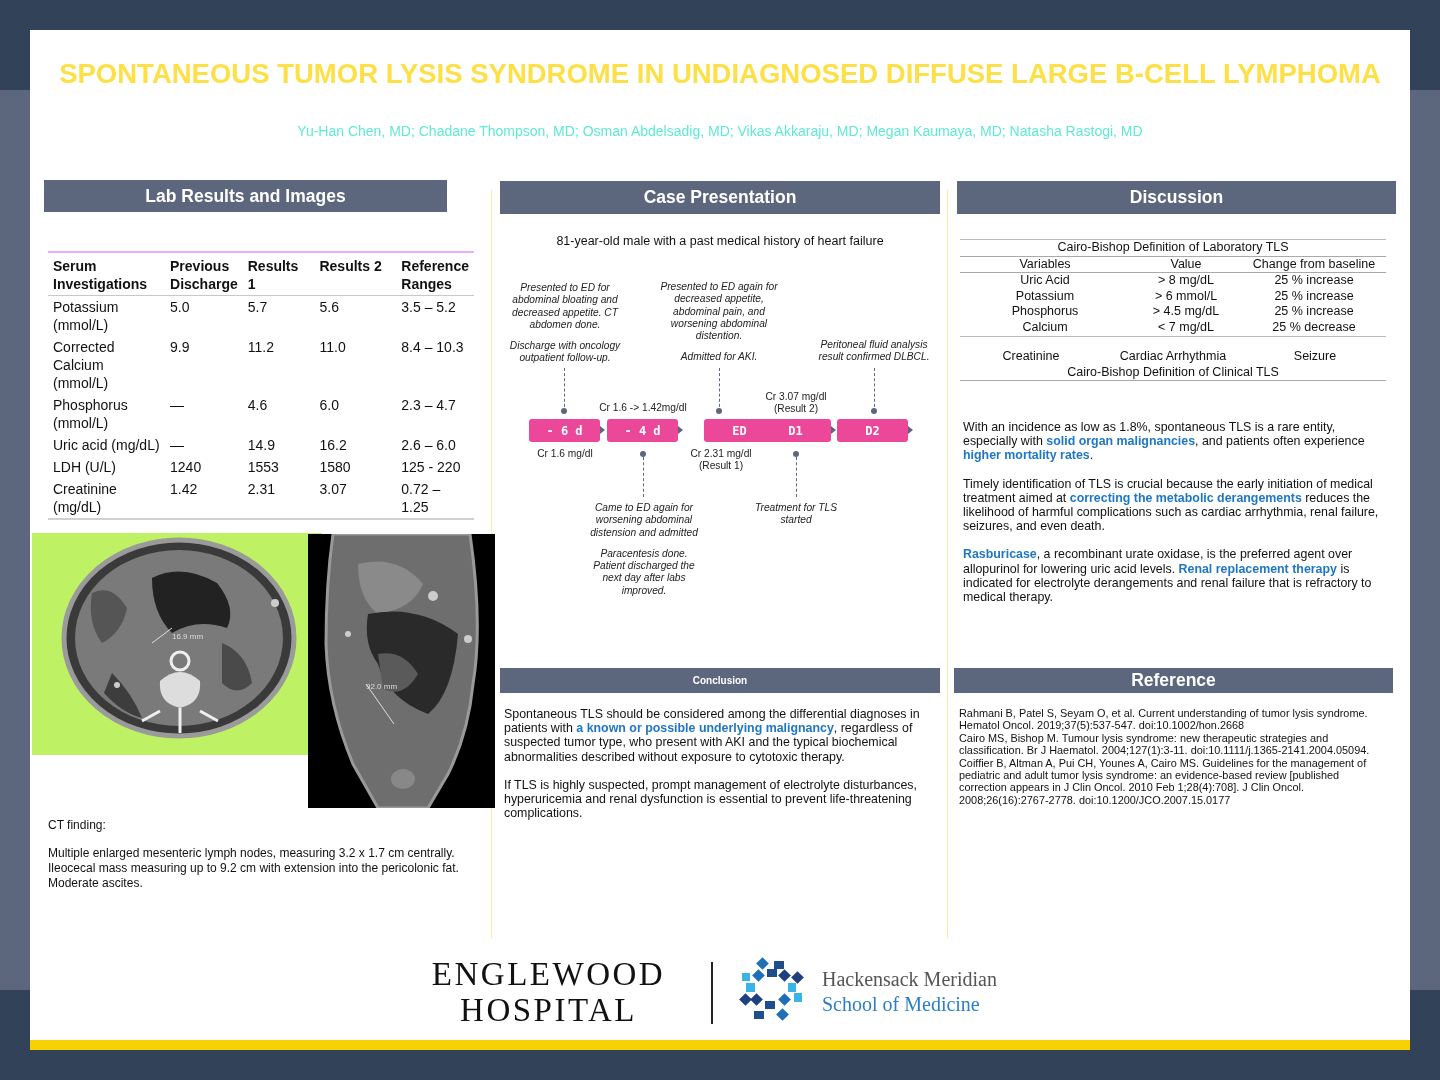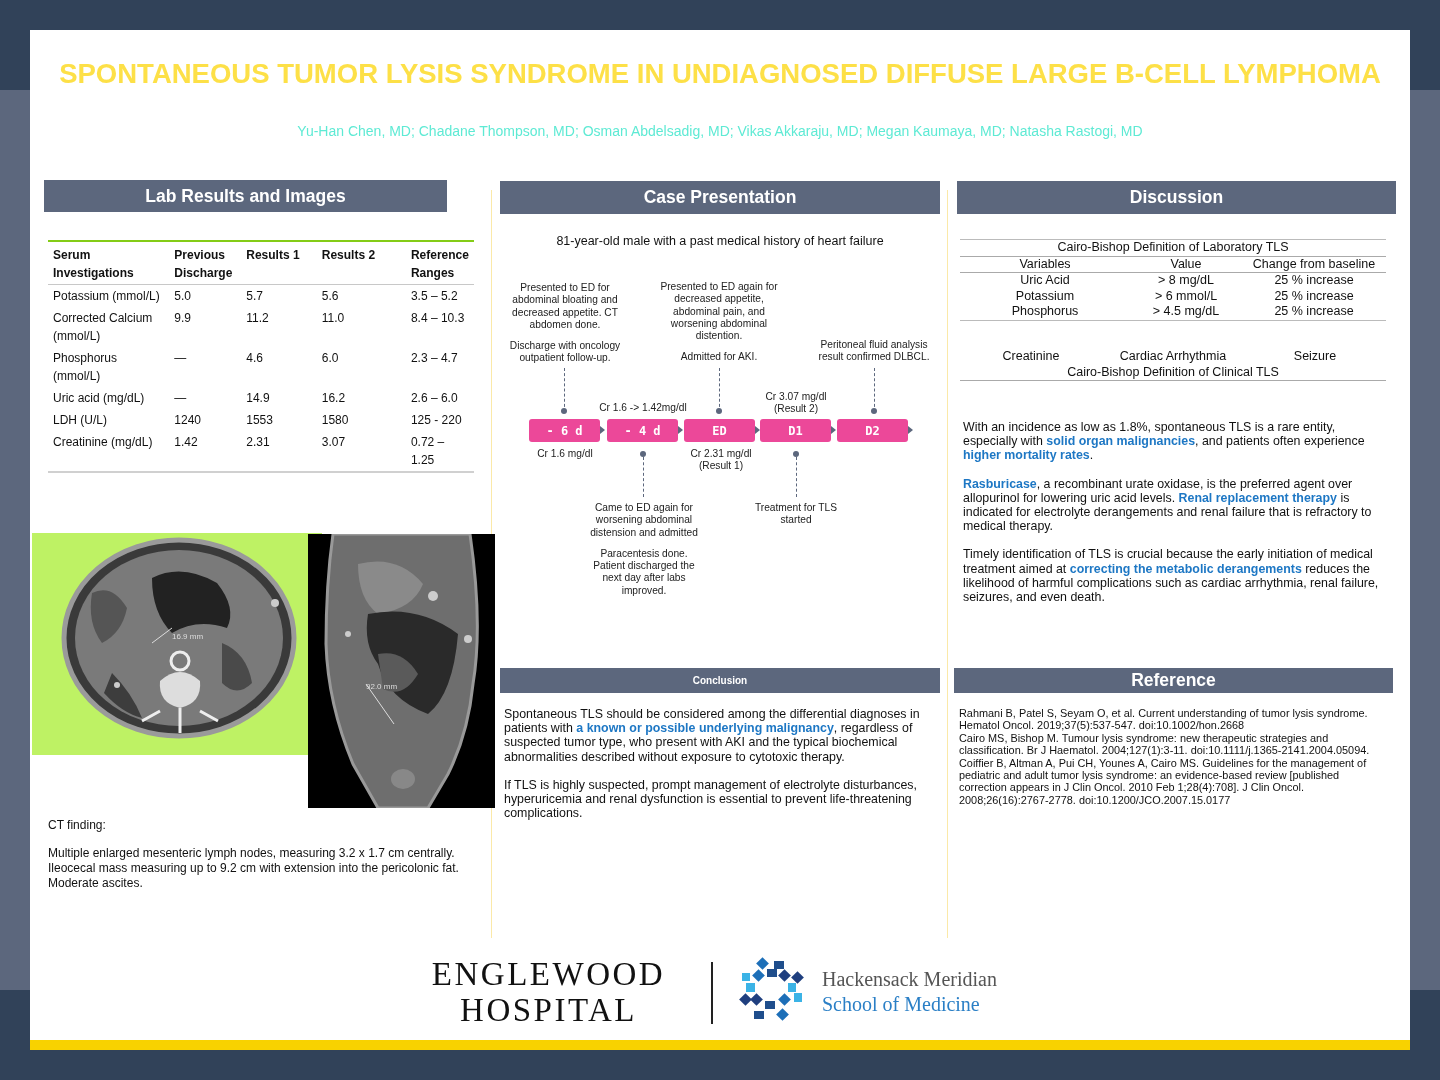--- a/index.html
+++ b/index.html
@@ -34,35 +34,35 @@
   .sec-header {
     position: absolute; background: #5c677d; color: #fff;
     font-weight: bold; text-align: center;
     display: flex; align-items: center; justify-content: center;
   }
   .divider-v {
     position: absolute; width: 1px; background: #fbe9a8;
   }
   
   table.lab {
-    position: absolute; left: 48px; top: 240px; width: 426px;
-    border-collapse: collapse; font-size: 12px;
-    border-top: 2px solid #84cc16; border-bottom: 2px solid #d0d0d0;
+    position: absolute; left: 48px; top: 251px; width: 426px;
+    border-collapse: collapse; font-size: 14px;
+    border-top: 2px solid #f0abfc; border-bottom: 2px solid #d0d0d0;
   }
   table.lab th { text-align: left; font-weight: bold; padding: 4px 5px 2px 5px; line-height: 18px; vertical-align: top; }
   table.lab thead tr { border-bottom: 1px solid #c8c8c8; }
   table.lab td { padding: 2px 5px; line-height: 18px; vertical-align: top; height: 21px; }
   .ct-axial { position: absolute; left: 32px; top: 533px; width: 290px; height: 222px; background: #bef264; overflow: hidden; }
   .ct-coronal { position: absolute; left: 308px; top: 534px; width: 187px; height: 274px; background: #000; overflow: hidden; }
   .ct-text { position: absolute; left: 48px; top: 818px; width: 430px; font-size: 12px; line-height: 15px; }
   .ct-text p { margin-bottom: 13px; }
 
   .case-intro { position: absolute; left: 500px; top: 234px; width: 440px; text-align: center; font-size: 12.5px; }
   .tl-note { position: absolute; text-align: center; font-size: 10.2px; line-height: 12.3px; color: #222; }
-  .tl-note p { margin-bottom: 9px; }
+  .tl-note p { margin-bottom: 9px; font-style: italic; }
   .tl-dash { position: absolute; width: 0; border-left: 1.5px dashed #5c677d; }
   .tl-dot { position: absolute; width: 6px; height: 6px; border-radius: 50%; background: #5c677d; }
   .tl-box {
     position: absolute; top: 419px; height: 23px; background: #ec4899; color: #fff;
     font-family: "DejaVu Sans Mono", monospace; font-weight: bold; font-size: 12px;
     display: flex; align-items: center; justify-content: center; border-radius: 3px;
   }
   .tl-box::after {
     content: ""; position: absolute; right: -5px; top: 7px;
     border-left: 5px solid #5c677d; border-top: 4.5px solid transparent; border-bottom: 4.5px solid transparent;
@@ -234,21 +234,21 @@
 <div class="tl-note" style="left:750px; top:391px; width:92px;">
   <span>Cr 3.07 mg/dl</span><br><span>(Result 2)</span>
 </div>
 
 <div class="tl-box" style="left:529px; width:71px;">
     <span>- 6 d</span>
   </div>
 <div class="tl-box" style="left:607px; width:71px;">
     <span>- 4 d</span>
   </div>
-<div class="tl-box" style="left:684px; width:71px;">
+<div class="tl-box" style="left:704px; width:71px;">
     <span>ED</span>
   </div>
 <div class="tl-box" style="left:760px; width:71px;">
     <span>D1</span>
   </div>
 <div class="tl-box" style="left:837px; width:71px;">
     <span>D2</span>
   </div>
 
 <div class="tl-note" style="left:525px; top:448px; width:80px;">
@@ -300,41 +300,46 @@
   </tr>
   <tr>
     <td>Potassium</td>
         <td>&gt; 6 mmol/L</td>
         <td>25 % increase</td>
   </tr>
   <tr>
     <td>Phosphorus</td>
         <td>&gt; 4.5 mg/dL</td>
         <td>25 % increase</td>
+  </tr>
+  <tr>
+    <td>Calcium</td>
+        <td>&lt; 7 mg/dL</td>
+        <td>25 % decrease</td>
   </tr>
 </tbody>
   </table>
 
 <table class="cb" style="left:960px; top:349px; width:426px; border-bottom:1.5px solid #bbb;">
   <tbody>
       <tr>
     <td style="width:142px">Creatinine</td>
     <td style="width:142px">Cardiac Arrhythmia</td>
     <td>Seizure</td>
   </tr>
   <tr style="border-bottom:1px solid #aaa;">
     <td colspan="3">Cairo-Bishop Definition of Clinical TLS</td>
   </tr>
 </tbody>
   </table>
 
 <div class="body-text" style="left:963px; top:420px; width:426px;">
   <p><span>With an incidence as low as 1.8%, spontaneous TLS is a rare entity, especially with </span><span class="hl">solid organ malignancies</span><span>, and patients often experience </span><span class="hl">higher mortality rates</span><span>.</span></p>
+  <p><span>Timely identification of TLS is crucial because the early initiation of medical treatment aimed at </span><span class="hl">correcting the metabolic derangements</span><span> reduces the likelihood of harmful complications such as cardiac arrhythmia, renal failure, seizures, and even death.</span></p>
   <p><span class="hl">Rasburicase</span><span>, a recombinant urate oxidase, is the preferred agent over allopurinol for lowering uric acid levels. </span><span class="hl">Renal replacement therapy</span><span> is indicated for electrolyte derangements and renal failure that is refractory to medical therapy.</span></p>
-  <p><span>Timely identification of TLS is crucial because the early initiation of medical treatment aimed at </span><span class="hl">correcting the metabolic derangements</span><span> reduces the likelihood of harmful complications such as cardiac arrhythmia, renal failure, seizures, and even death.</span></p>
 </div>
 
 <div class="sec-header" style="left:954px; top:668px; width:439px; height:25px; font-size:17.5px;">
   <span>Reference</span>
 </div>
 <div class="ref-text" style="left:959px; top:707px; width:426px;">
   <div>Rahmani B, Patel S, Seyam O, et al. Current understanding of tumor lysis syndrome. Hematol Oncol. 2019;37(5):537-547. doi:10.1002/hon.2668</div>
   <div>Cairo MS, Bishop M. Tumour lysis syndrome: new therapeutic strategies and classification. Br J Haematol. 2004;127(1):3-11. doi:10.1111/j.1365-2141.2004.05094.</div>
   <div>Coiffier B, Altman A, Pui CH, Younes A, Cairo MS. Guidelines for the management of pediatric and adult tumor lysis syndrome: an evidence-based review [published correction appears in J Clin Oncol. 2010 Feb 1;28(4):708]. J Clin Oncol. 2008;26(16):2767-2778. doi:10.1200/JCO.2007.15.0177</div>
 </div>

